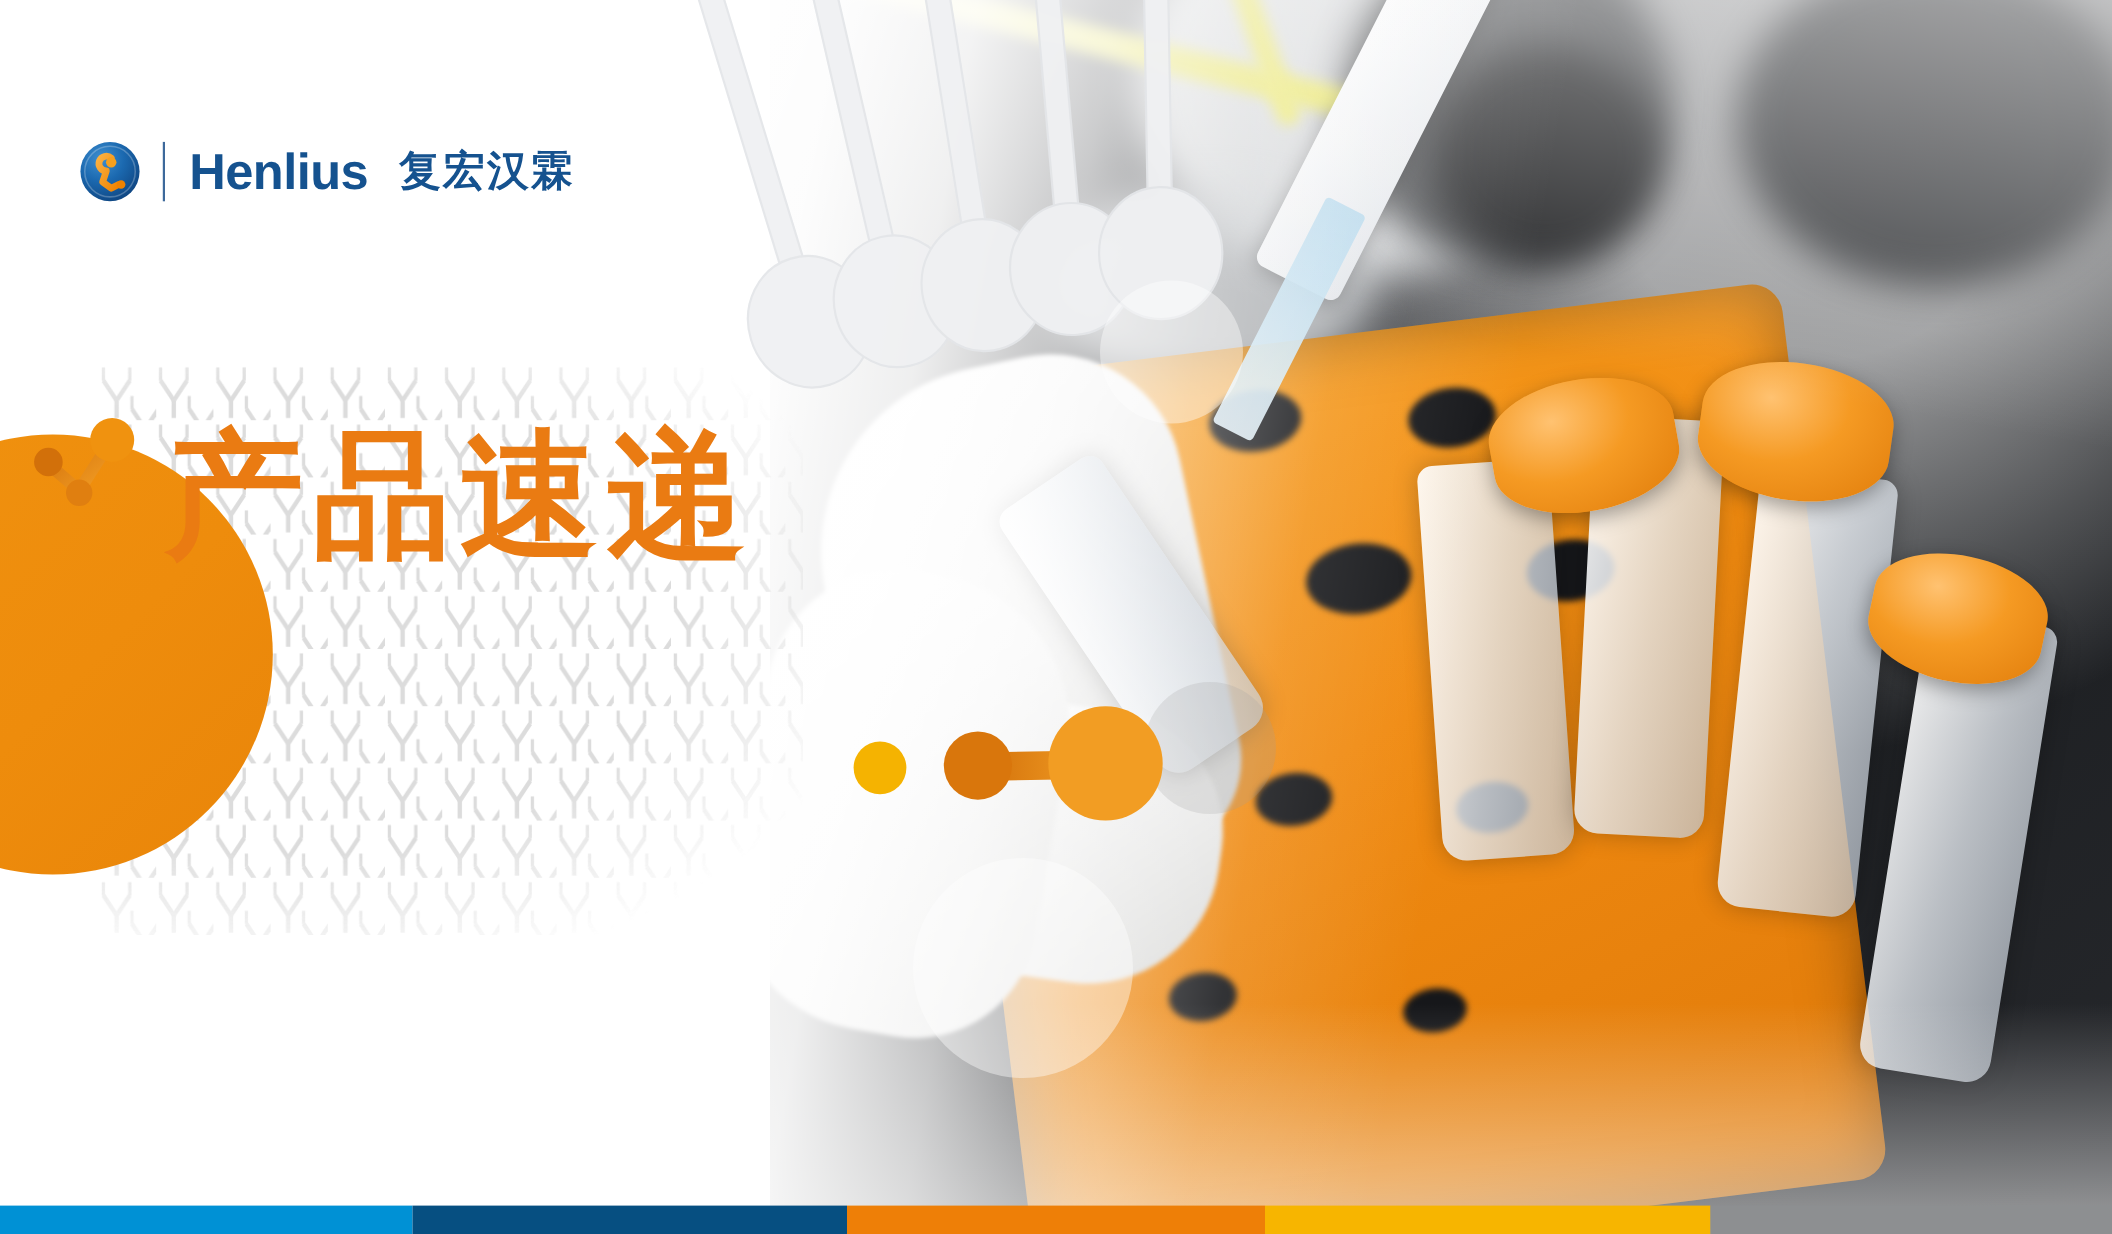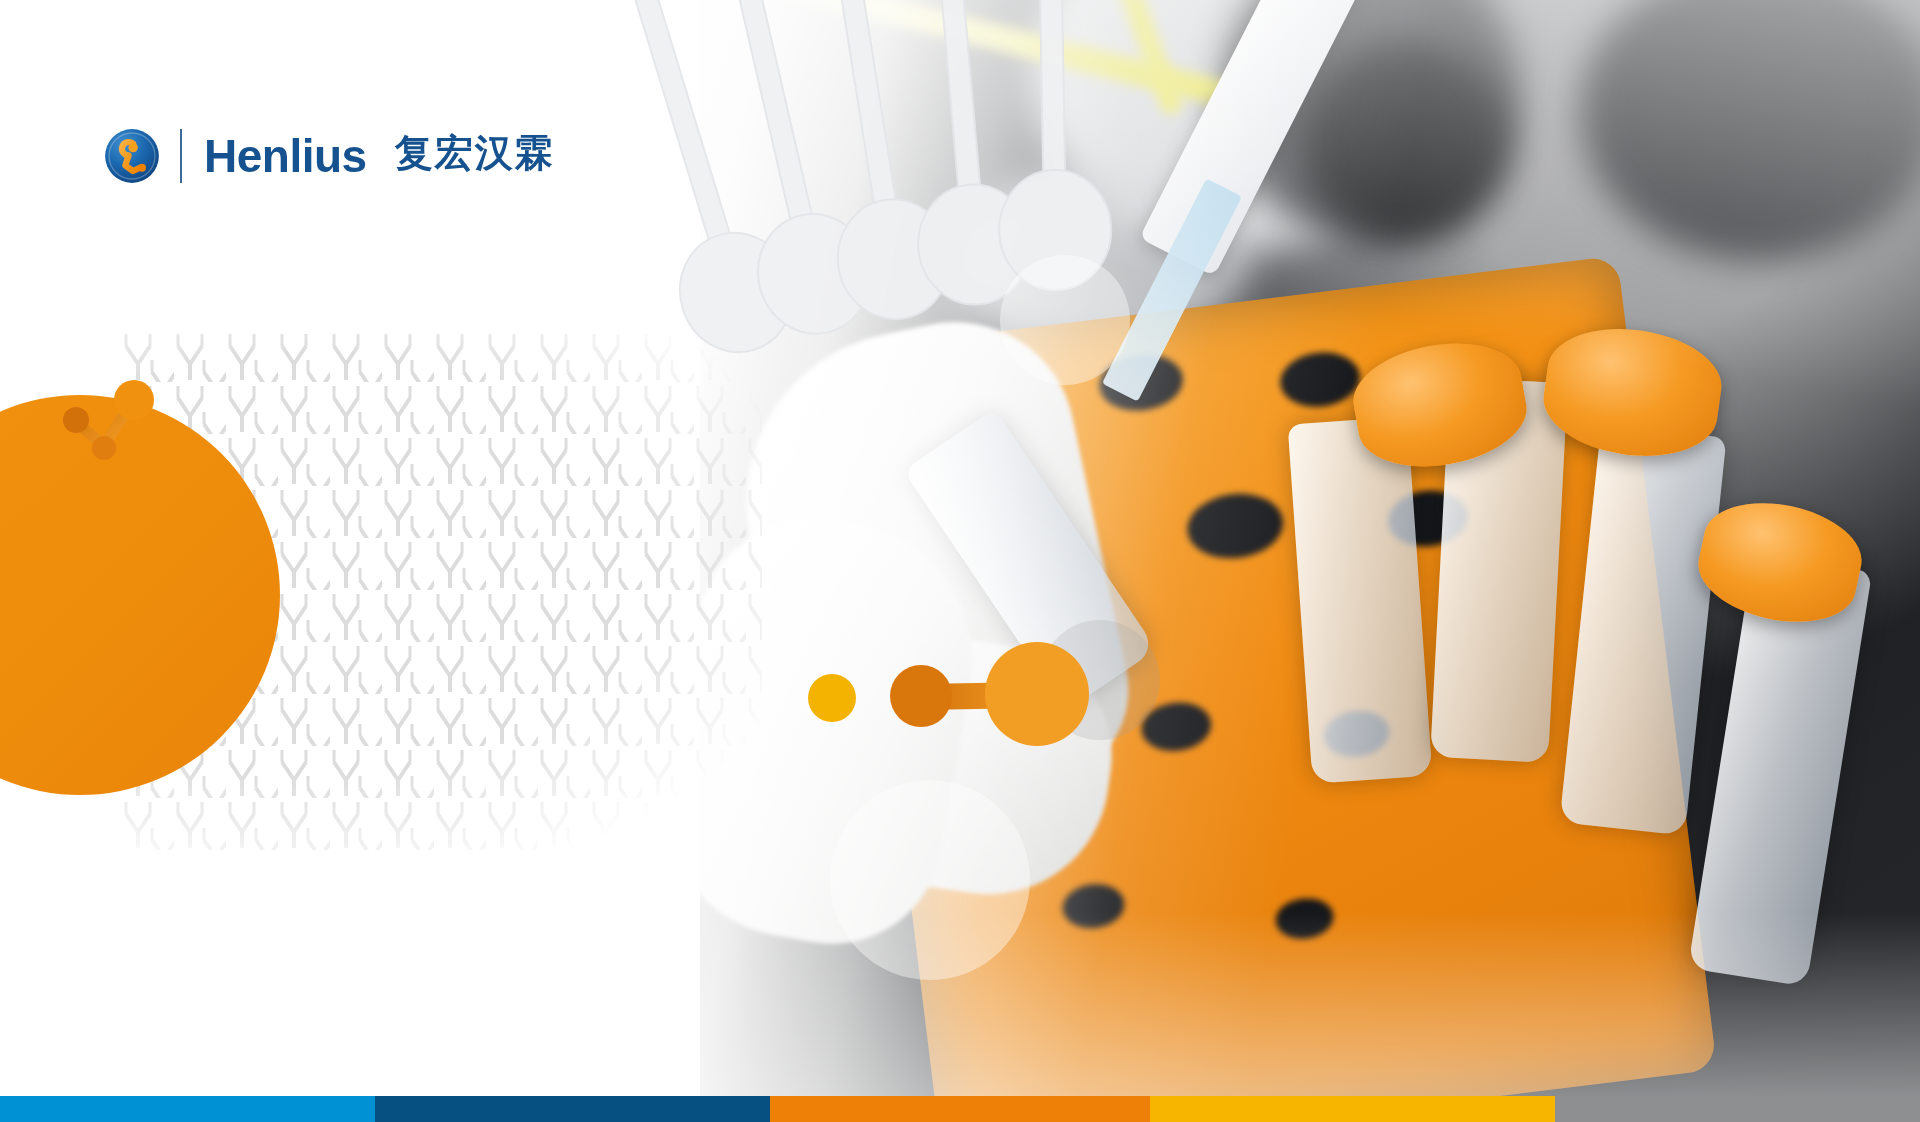--- a/index.html
+++ b/index.html
@@ -139,21 +139,21 @@
     position: absolute;
     border-radius: 50%;
     background: rgba(255,255,255,0.42);
   }
   .bokeh-grey { background: rgba(160,160,160,0.22); }
 
   
   .panel {
     position: absolute;
     left: 0; top: 0;
-    width: 1000px; height: 830px; margin-left: 32px;
+    width: 1000px; height: 830px;
   }
 
   
   .yy-pattern {
     position: absolute;
     left: 90px; top: 330px;
     width: 640px; height: 520px;
     opacity: 0.85;
     -webkit-mask-image: radial-gradient(ellipse at 30% 45%, #000 0%, #000 52%, transparent 82%);
     mask-image: radial-gradient(ellipse at 30% 45%, #000 0%, #000 52%, transparent 82%);
@@ -188,21 +188,21 @@
   }
   .logo-word {
     font-family: "Liberation Sans", sans-serif;
     font-weight: bold;
     font-size: 46px;
     letter-spacing: -0.5px;
     color: #15528f;
     line-height: 1;
   }
   .logo-cn {
-    font-family: Liberation Mono, monospace;
+    font-family: Liberation Sans, sans-serif;
     font-weight: bold;
     font-size: 38px;
     color: #15528f;
     margin-left: 28px;
     letter-spacing: 2px;
     line-height: 1;
   }
 
   .title-cn {
     position: absolute;
@@ -373,20 +373,21 @@
         <circle cx="50" cy="50" r="41" fill="none" stroke="#ffffff" stroke-width="2.5" opacity=".25"></circle>
         <path d="M52 28 a12 12 0 1 0 -8 21 l-6 18 l14 10 l12 -6" fill="none" stroke="url(#lgo)" stroke-width="11" stroke-linecap="round" stroke-linejoin="round"></path>
         <circle cx="52" cy="35" r="8.5" fill="#f6a01e"></circle>
         <circle cx="68" cy="71" r="7" fill="#ef8200"></circle>
       </svg>
       <div class="logo-divider"></div>
       <div class="logo-word">Henlius</div>
       <div class="logo-cn">复宏汉霖</div>
     </div>
 
+    <div class="title-cn">产品速递</div>
 
     <svg class="molecule" style="left:770px; top:668px; width:60px; height:60px;" viewBox="0 0 60 60">
       <circle cx="30" cy="30" r="24" fill="#f5b301"></circle>
     </svg>
 
     <svg class="molecule" style="left:855px; top:640px; width:220px; height:110px;" viewBox="0 0 220 110">
       <defs>
         <linearGradient id="molg2" x1="0" y1="0" x2="1" y2="0">
           <stop offset="0%" stop-color="#d2700a"></stop>
           <stop offset="100%" stop-color="#f4a026"></stop>

